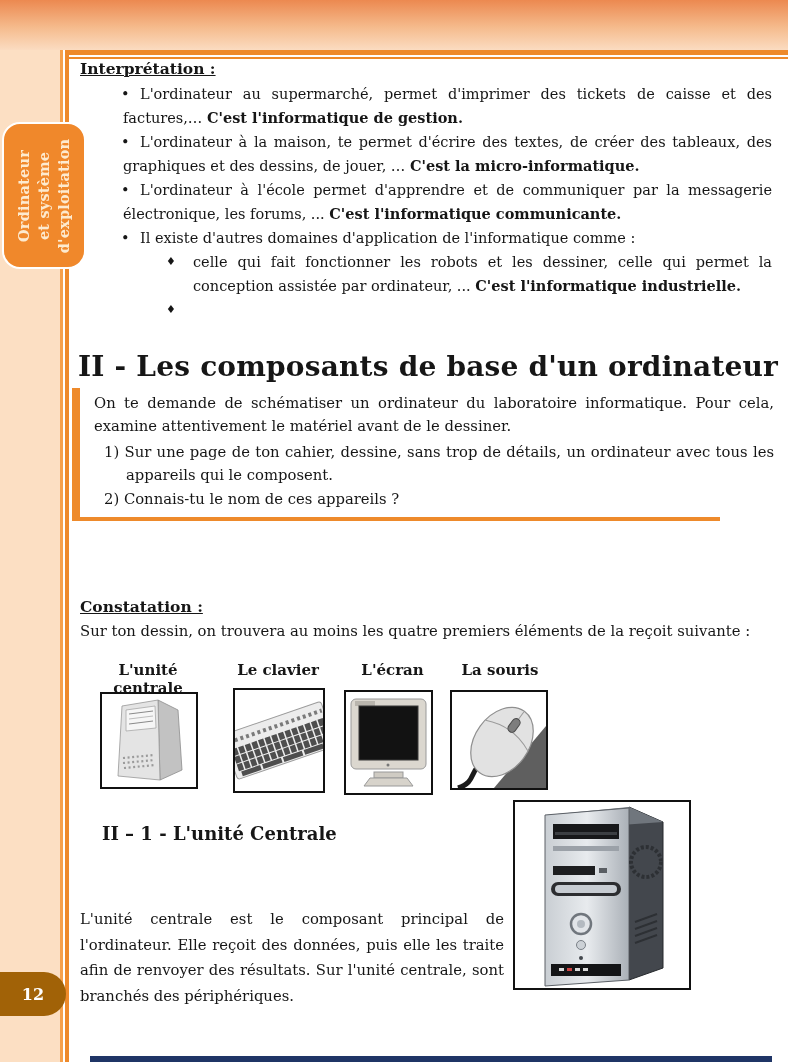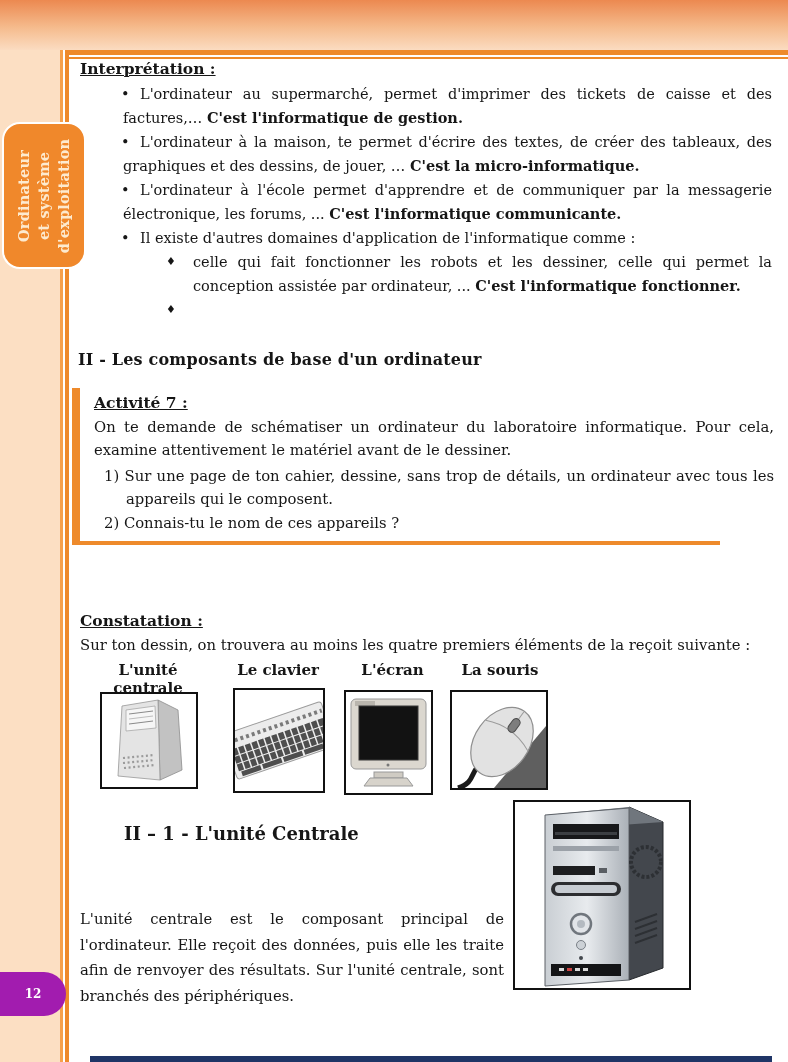--- a/index.html
+++ b/index.html
@@ -20,54 +20,54 @@
   .footer-line { position:absolute; left:90px; top:1056px; width:682px; height:6px; background:#1f3566; }
 
   
   .side-tab { position:absolute; left:2px; top:122px; width:84px; height:147px;
     background:#f0882b; border:2px solid #ffffff; border-radius:18px;
     display:flex; align-items:center; justify-content:center; }
   .side-tab-text { transform:rotate(-90deg); text-align:center; white-space:nowrap;
     font-weight:bold; font-size:14.5px; line-height:1.38; letter-spacing:.2px; color:#fdeacf; }
   .side-tab-text span { display:block; }
   .page-tab { position:absolute; left:0; top:972px; width:66px; height:44px;
-    background:#a21caf; border-radius:0 22px 22px 0;
+    background:#a16207; border-radius:0 22px 22px 0;
     display:flex; align-items:center; justify-content:center;
-    color:#ffffff; font-weight:bold; font-size:12px; }
+    color:#ffffff; font-weight:bold; font-size:16px; }
 
   
   .ulabel { font-size:15.5px; font-weight:bold; text-decoration:underline; line-height:23px; margin-bottom:2px; }
   .interp { position:absolute; left:80px; top:57px; width:692px; }
   .bullet { position:relative; padding-left:43px; text-indent:17px;
     text-align:justify; font-size:14.5px; line-height:24px; }
   .bullet .bmark { position:absolute; left:41px; top:0; text-indent:0; }
   .bmark::before { content:"•"; }
   .sub { position:relative; padding-left:113px; text-align:justify; font-size:14.5px; line-height:24px; }
   .sub .smark { position:absolute; left:86px; top:0; font-size:11px; line-height:24px; }
   .smark::before { content:"♦"; }
   .bb { font-weight:bold; }
 
-  .h2 { position:absolute; left:78px; top:350px; font-size:16px; font-weight:bold; letter-spacing:.2px; }
+  .h2 { position:absolute; left:78px; top:350px; font-size:28px; font-weight:bold; letter-spacing:.2px; }
 
   .activity { position:absolute; left:72px; top:388px; width:702px;
     border-left:8px solid #ee8a2b; padding:3px 0 10px 14px;
     font-size:14.8px; line-height:23px; }
   .activity .ulabel { margin-bottom:1px; }
   .act-p { text-align:justify; margin-bottom:3px; }
   .act-item { text-align:justify; padding-left:32px; text-indent:-22px; margin-bottom:1px; }
   .act-bottom { position:absolute; left:0; bottom:0; width:640px; height:4px; background:#ee8a2b; }
 
-  .constat { position:absolute; left:80px; top:595px; width:692px;margin-top:14px; }
+  .constat { position:absolute; left:80px; top:595px; width:692px; }
   .constat p { text-align:justify; font-size:14.8px; line-height:22px; }
 
   .dev-label { position:absolute; top:661px; text-align:center; font-weight:bold; font-size:15px; }
   .photo-box { position:absolute; border:2px solid #111111; background:#ffffff; }
   .photo-box svg { width:100%; height:100%; display:block; }
 
-  .h3 { position:absolute; left:124px; top:823px; font-size:18px; font-weight:bold; }
+  .h3 { position:absolute; left:102px; top:823px; font-size:18px; font-weight:bold; }
   .subsec-body { position:absolute; left:80px; top:866px; width:424px;
     text-align:justify; font-size:14.8px; line-height:25.5px;margin-top:40px; }
 </style>
 </head>
 <body>
 
 <div id="canvas">
 
   <div class="top-gradient"></div>
   <div class="top-bar"></div>
@@ -101,31 +101,30 @@
     <div class="bullet">
       <span class="bmark"></span>
       <span><span>L'ordinateur à l'école permet d'apprendre et de communiquer par la messagerie électronique, les forums, ... </span><b class="bb">C'est l'informatique communicante.</b></span>
     </div>
     <div class="bullet">
       <span class="bmark"></span>
       <span><span>Il existe d'autres domaines d'application de l'informatique comme :</span><b class="bb"></b></span>
     </div>
     <div class="sub">
       <span class="smark"></span>
-      <span><span>celle qui fait fonctionner les robots et les dessiner, celle qui permet la conception assistée par ordinateur, ... </span><b class="bb">C'est l'informatique fonctionner.</b></span>
+      <span><span>celle qui fait fonctionner les robots et les dessiner, celle qui permet la conception assistée par ordinateur, ... </span><b class="bb">C'est l'informatique industrielle.</b></span>
     </div>
     <div class="sub">
       <span class="smark"></span>
     </div>
   </section>
 
   <h2 class="h2">II - Les composants de base d'un ordinateur</h2>
 
   <section class="activity">
-    <h4 class="ulabel">Activité 7 :</h4>
     <p class="act-p">On te demande de schématiser un ordinateur du laboratoire informatique. Pour cela, examine attentivement le matériel avant de le dessiner.</p>
     <p class="act-item">1) Sur une page de ton cahier, dessine, sans trop de détails, un ordinateur avec tous les appareils qui le composent.</p>
     <p class="act-item">2) Connais-tu le nom de ces appareils ?</p>
     <div class="act-bottom"></div>
   </section>
 
   <section class="constat">
     <h4 class="ulabel">Constatation :</h4>
     <p>Sur ton dessin, on trouvera au moins les quatre premiers éléments de la reçoit suivante :</p>
   </section>

